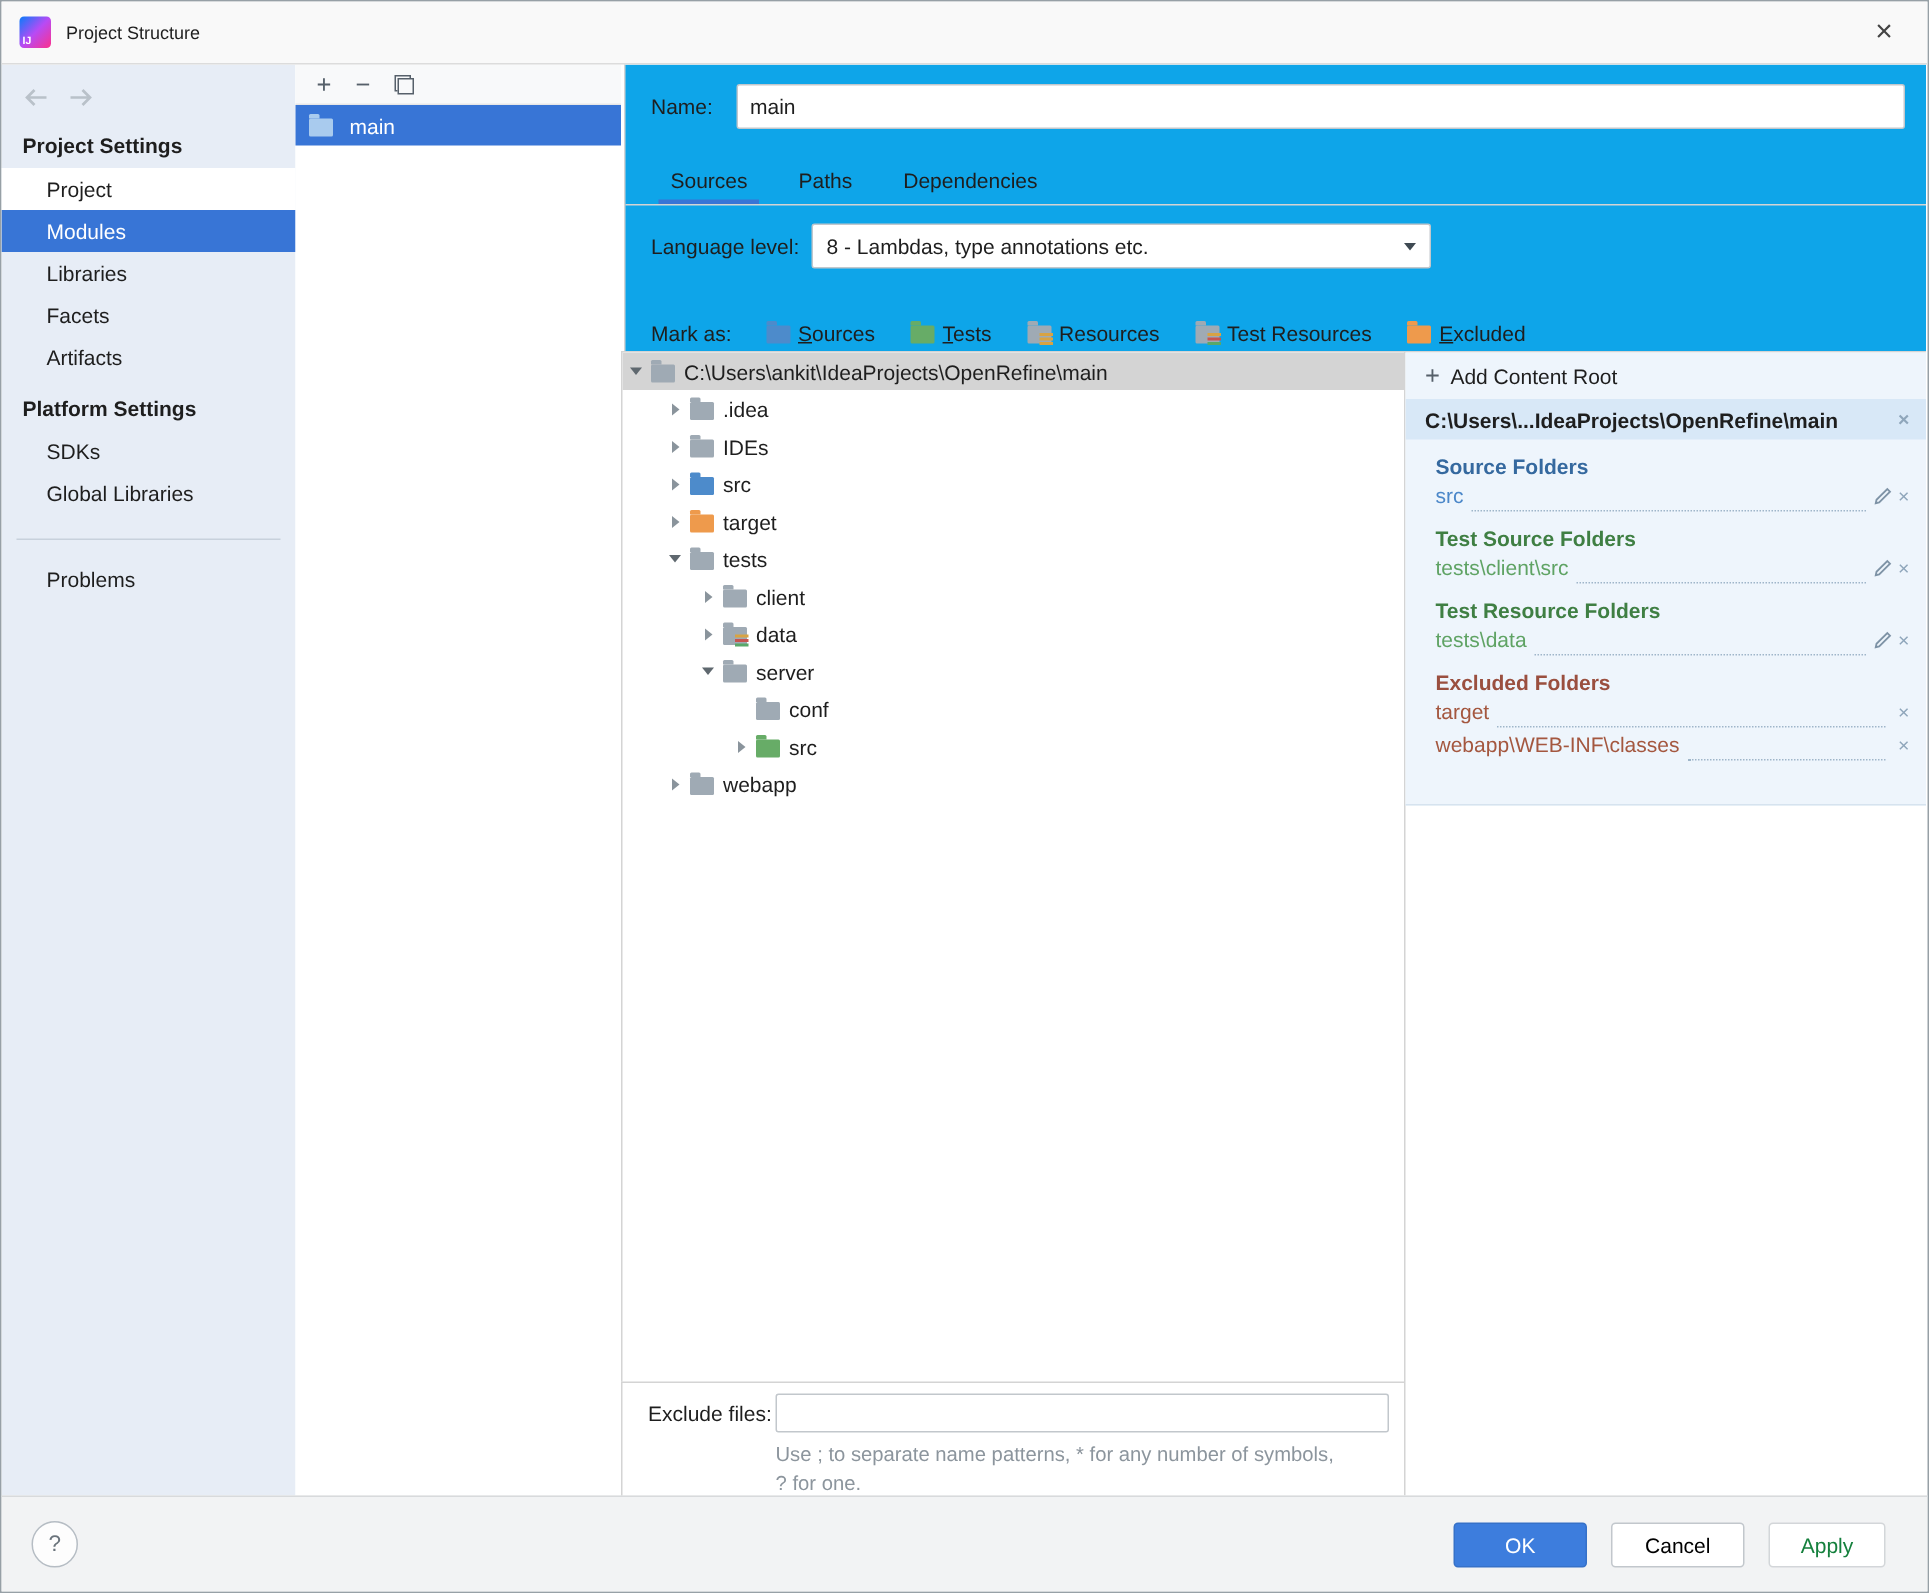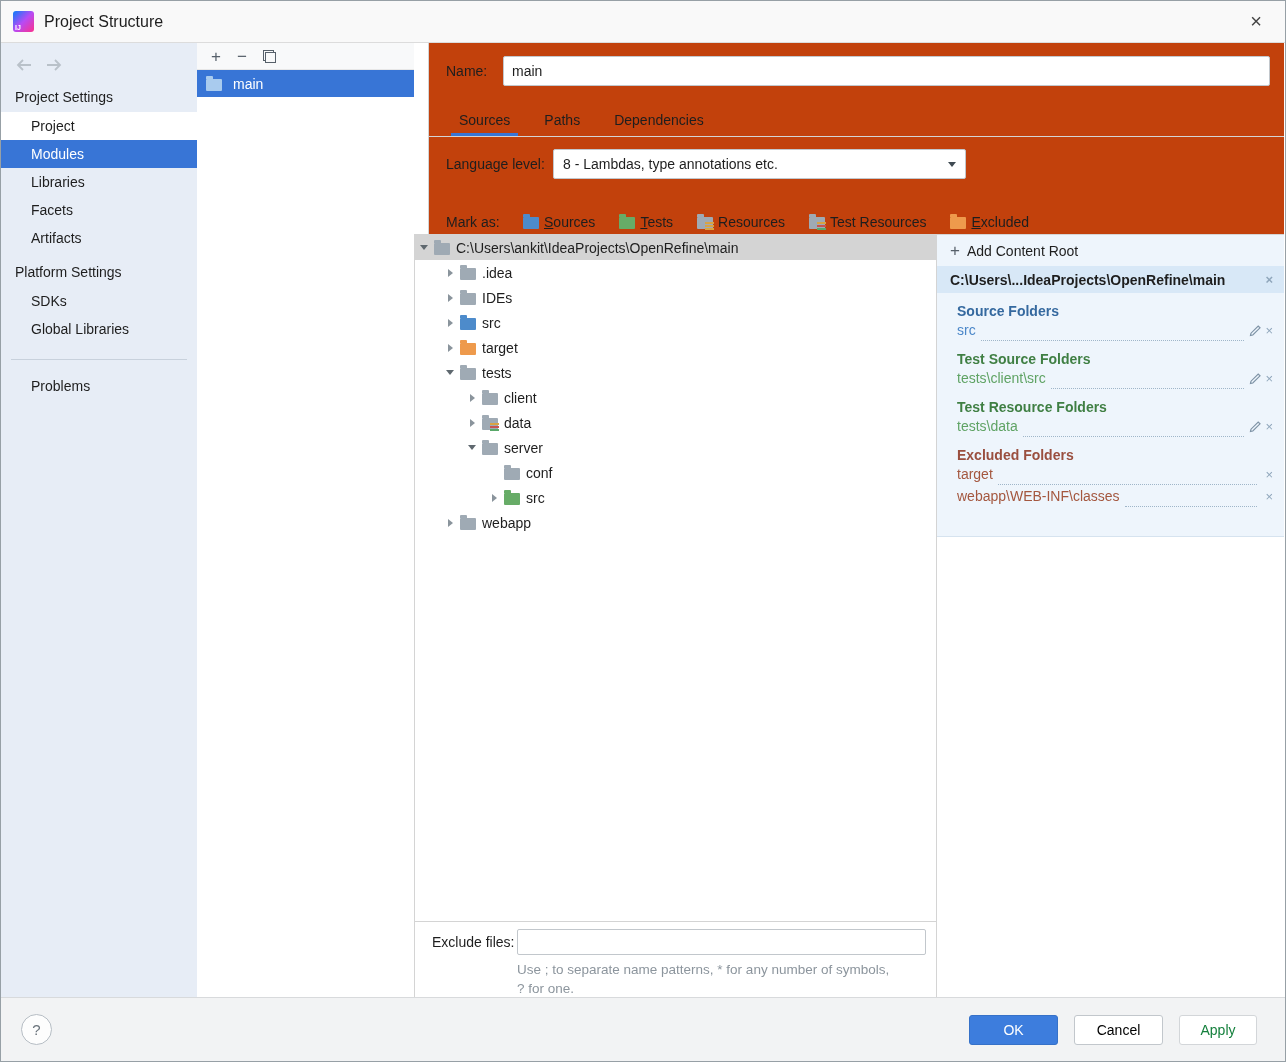--- a/index.html
+++ b/index.html
@@ -4,27 +4,27 @@
 <style>
   *{margin:0;padding:0;box-sizing:border-box}
   html,body{background:#fff}
   body{font-family:"Liberation Sans","DejaVu Sans",sans-serif;font-size:14px;color:#1E1E1E}
   .dialog{position:relative;width:1286px;height:1062px;border:1px solid #97A0A6;background:#fff;overflow:hidden}
 
   
   .titlebar{position:absolute;left:0;top:0;right:0;height:42px;background:#F9F9F9;border-bottom:1px solid #DCDCDC;display:flex;align-items:center;padding:0 12px;z-index:5}
   .app-icon{width:21px;height:21px;border-radius:3px;background:linear-gradient(135deg,#087CFA 0%,#B74BF5 50%,#FC318C 100%);margin-right:10px;position:relative;flex:none}
   .app-icon::after{content:'IJ';position:absolute;left:2px;bottom:1px;font-size:7px;font-weight:bold;color:#fff}
-  .win-title{font-size:16px}
+  .win-title{font-size:12px}
   .close-btn{margin-left:auto;width:34px;height:30px;display:flex;align-items:center;justify-content:center;font-size:20px;color:#444;cursor:pointer}
 
   
   .sidebar{position:absolute;left:0;top:42px;width:196px;bottom:64px;background:#E7EDF6}
   .nav-arrows{height:34px;display:flex;align-items:center;gap:12px;padding:10px 0 0 14px}
-  .sb-header{font-weight:normal;padding:12px 0 7px 14px}
+  .sb-header{font-weight:bold;padding:12px 0 7px 14px}
   .sb-item{height:28px;line-height:28px;padding-left:30px;cursor:pointer}
   .sb-item.white{background:#FFFFFF}
   .sb-item.selected{background:#3875D6;color:#fff}
   .sb-sep{height:1px;background:#C8D1DC;margin:16px 10px 12px 10px}
 
   
   .modcol{position:absolute;left:196px;top:42px;width:217px;bottom:64px;background:#fff}
   .modtoolbar{height:27px;background:#F8F9FA;border-bottom:1px solid #E7E7E7;display:flex;align-items:center;gap:16px;padding-left:14px;color:#56606A;font-size:17px}
   .tool-glyph{cursor:pointer;line-height:1}
   .copy-ic{position:relative;width:13px;height:13px;cursor:pointer}
@@ -38,21 +38,21 @@
   .fold::before{content:'';position:absolute;top:-3px;left:0;width:7px;height:3px;border-radius:1px 1px 0 0;background:inherit}
   .fold.gray{background:#9FAAB4}
   .fold.blue{background:#4D8BCB}
   .fold.green{background:#67AC67}
   .fold.orange{background:#EE9A4C}
   .fold.mod{background:#A9CBEE}
   .fold.bars-res::after{content:'';position:absolute;right:-1px;bottom:-1px;width:9px;height:2px;background:#D8A343;box-shadow:0 -3px 0 #D8A343,0 -6px 0 #D8A343}
   .fold.bars-test::after{content:'';position:absolute;right:-1px;bottom:-1px;width:9px;height:2px;background:#59A869;box-shadow:0 -3px 0 #C75450,0 -6px 0 #D8A343}
 
   
-  .main-top{position:absolute;left:427px;top:42px;right:1px;height:191px;border-left:1px solid #D4D4D4;background:#c2410c}
+  .main-top{position:absolute;left:415px;top:42px;right:1px;height:191px;border-left:1px solid #D4D4D4;background:#0ea5e9}
   .name-row{position:absolute;left:17px;top:13px;right:14px;height:30px;display:flex;align-items:center}
   .name-row label{width:57px}
   .txt{flex:1;height:30px;border:1px solid #C2C7CC;border-radius:2px;padding:0 8px;font:inherit;color:#1E1E1E;background:#fff}
   .tabs{position:absolute;left:30px;top:63px;height:30px;display:flex;align-items:flex-end;gap:34px}
   .tab{padding-bottom:8px;position:relative;cursor:pointer}
   .tab.active::after{content:'';position:absolute;left:-8px;right:-8px;bottom:0;height:3px;background:#3875D6}
   .tabs-border{position:absolute;left:0;top:93px;right:0;height:1px;background:#D4D4D4}
   .lang-row{position:absolute;left:17px;top:106px;height:30px;display:flex;align-items:center}
   .lang-row label{width:107px}
   .combo{width:413px;height:30px;border:1px solid #C2C7CC;border-radius:2px;display:flex;align-items:center;padding-left:9px;background:#fff;cursor:pointer}

